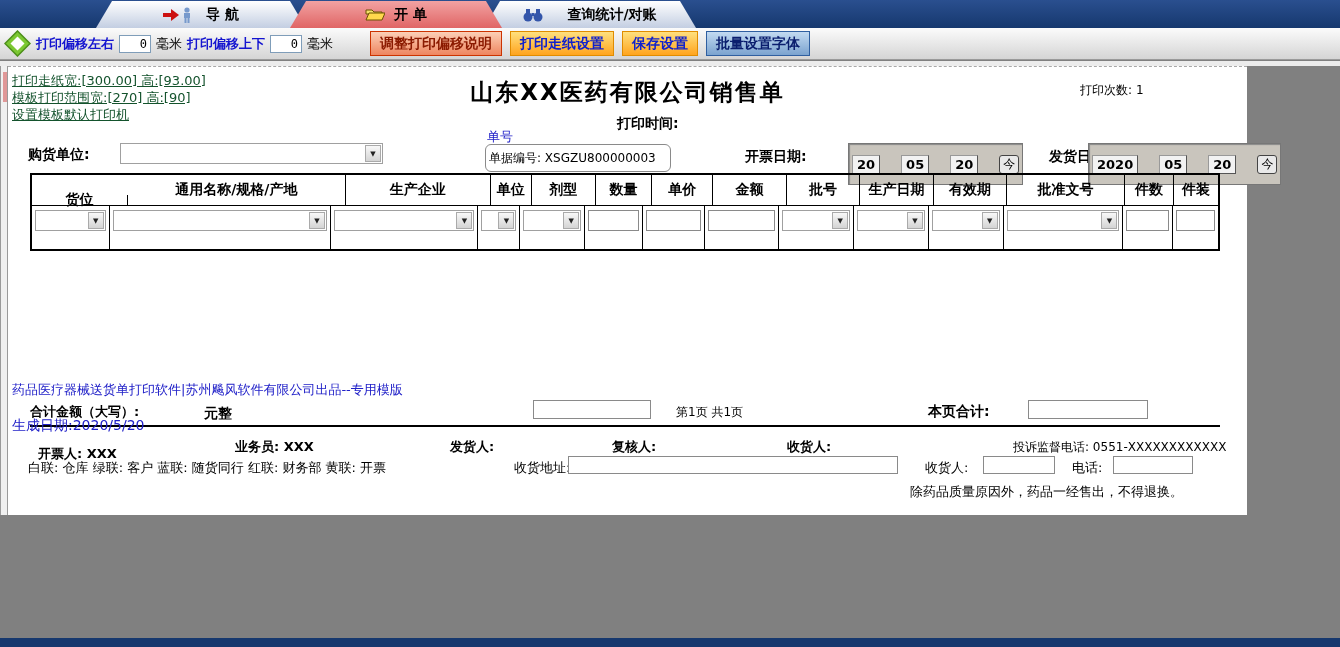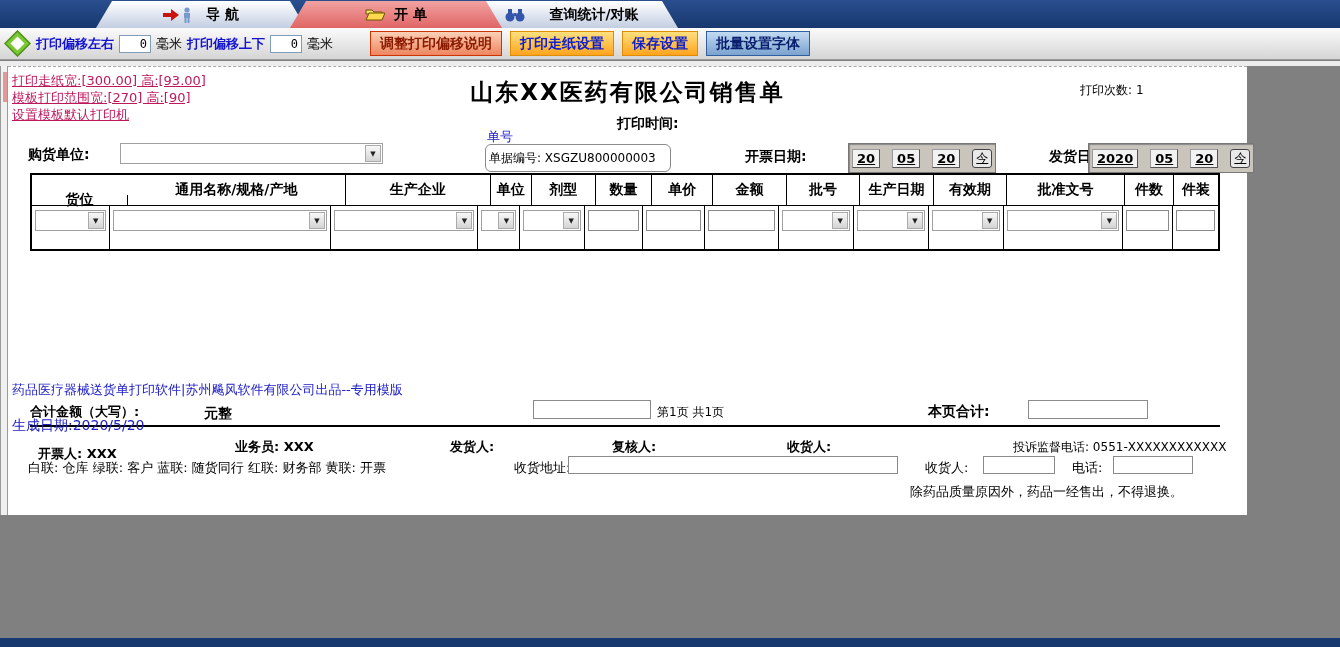--- a/index.html
+++ b/index.html
@@ -32,36 +32,36 @@
   .strip-top { position:absolute; top:61px; left:0; width:100%; height:5px; background:#ececec; }
   .leftstrip { position:absolute; left:0; top:66px; width:8px; height:449px; background:#f0f0f0;
                border-right:1px solid #9a9a9a; border-left:1px solid #9a9a9a; }
   .strip-accent { position:absolute; left:2px; top:6px; width:4px; height:30px; background:#e09898; }
   .bottombar { position:absolute; left:0; bottom:0; width:100%; height:9px; background:#16386e; }
 
   
   .page { position:absolute; left:8px; top:66px; width:1239px; height:449px; background:#fff;
           border-top:1px dashed #a8a8a8; font-size:13px; }
   .abs { position:absolute; }
-  .tpl-link { color:#be185d; text-decoration:underline; font-size:13px; cursor:pointer; white-space:nowrap; }
+  .tpl-link { color:#14532d; text-decoration:underline; font-size:13px; cursor:pointer; white-space:nowrap; }
   .doc-title { top:10px; left:0; width:100%; text-align:center; font-size:23px; font-weight:bold; letter-spacing:2px; }
   .b14 { font-weight:bold; font-size:14px; white-space:nowrap; }
   .b13 { font-weight:bold; font-size:13px; white-space:nowrap; }
   .n12 { font-size:12px; white-space:nowrap; }
   .blue-txt { color:#2020c8; white-space:nowrap; }
 
   .tbox { background:#fff; border:1px solid #8a8a8a; font-size:12px; padding:1px 3px;
           font-family:"DejaVu Sans", sans-serif; }
   .combo { background:#fff; border:1px solid #a0a0a0; position:relative; cursor:pointer; }
   .combo .arrow { position:absolute; right:1px; top:1px; bottom:1px; width:16px;
                   background:linear-gradient(#f8f8f8,#d4d4d4); border:1px solid #aaa;
                   display:flex; align-items:center; justify-content:center; font-size:7px; color:#222; }
 
-  .date-panel { height:30px; background:#c9c5bd; border:1px solid #777;
-                box-shadow:inset 1px 1px 1px #888; display:flex; align-items:center; gap:12px; padding:0 3px;text-decoration:underline; }
+  .date-panel { height:42px; background:#c9c5bd; border:1px solid #777;
+                box-shadow:inset 1px 1px 1px #888; display:flex; align-items:center; gap:21px; padding:0 3px; }
   .date-cell { background:#f2f2f2; border:1px solid #999; border-right-color:#555; border-bottom-color:#555;
                font-weight:bold; font-size:13px; padding:1px 4px; min-width:24px; text-align:center; }
   .today-btn { background:#e9e9e9; border:1px solid #444; border-radius:3px; font-size:12px;
                height:19px; padding:0 3px; cursor:pointer; font-family:"DejaVu Sans",sans-serif; }
 
   
   .sales-table { left:22px; top:106px; width:1190px; height:78px; border:2px solid #000; }
   .thead { display:flex; height:31px; border-bottom:1px solid #000; }
   .th { border-right:1px solid #000; display:flex; align-items:center; justify-content:center;
         font-weight:bold; font-size:14px; }
@@ -91,21 +91,21 @@
       <svg width="34" height="16" viewBox="0 0 34 16">
         <rect x="0" y="6" width="8" height="4" fill="#cc1111"></rect>
         <polygon points="8,2 16,8 8,14" fill="#cc1111"></polygon>
         <circle cx="24" cy="3" r="2.6" fill="#7799cc"></circle>
         <rect x="21" y="6" width="6" height="5" fill="#7799cc"></rect>
         <rect x="21.5" y="11" width="2" height="5" fill="#7799cc"></rect>
         <rect x="24.5" y="11" width="2" height="5" fill="#7799cc"></rect>
       </svg>
       <span>导 航</span>
     </div>
-    <div class="tab inactive" style="left:466px;width:212px;gap:24px;">
+    <div class="tab inactive" style="left:484px;width:212px;gap:24px;">
       <svg width="20" height="14" viewBox="0 0 20 14">
         <circle cx="5" cy="9" r="4.5" fill="#3355aa"></circle>
         <circle cx="15" cy="9" r="4.5" fill="#3355aa"></circle>
         <rect x="3" y="1" width="4" height="6" fill="#3355aa"></rect>
         <rect x="13" y="1" width="4" height="6" fill="#3355aa"></rect>
         <rect x="8.5" y="5" width="3" height="3" fill="#3355aa"></rect>
       </svg>
       <span>查询统计/对账</span>
     </div>
   </div>
@@ -247,21 +247,21 @@
             <input class="cell-input" style="">
           </div>
         </div>
     </div>
 
     <div class="abs blue-txt" style="left:4px;top:314px;font-size:13px;">药品医疗器械送货单打印软件|苏州飚风软件有限公司出品--专用模版</div>
 
     <div class="abs b13" style="left:22px;top:336px;">合计金额（大写）:</div>
     <div class="abs b14" style="left:196px;top:338px;">元整</div>
     <input class="abs tbox" style="left: 525px; top: 333px; width: 118px; height: 19px;">
-    <div class="abs n12" style="left:649px;top:337px;text-align:right;">第1页 共1页</div>
+    <div class="abs n12" style="left:668px;top:337px;text-align:right;">第1页 共1页</div>
     <div class="abs b14" style="left:920px;top:336px;">本页合计:</div>
     <input class="abs tbox" style="left: 1020px; top: 333px; width: 120px; height: 19px;">
 
     <div class="abs sumline"></div>
     <div class="abs blue-txt" style="left:4px;top:350px;font-size:14px;">生成日期:2020/5/20</div>
 
     <div class="abs b13" style="left:30px;top:378px;">开票人: XXX</div>
     <div class="abs b13" style="left:227px;top:371px;">业务员: XXX</div>
     <div class="abs b13" style="left:442px;top:371px;">发货人:</div>
     <div class="abs b13" style="left:604px;top:371px;">复核人:</div>

